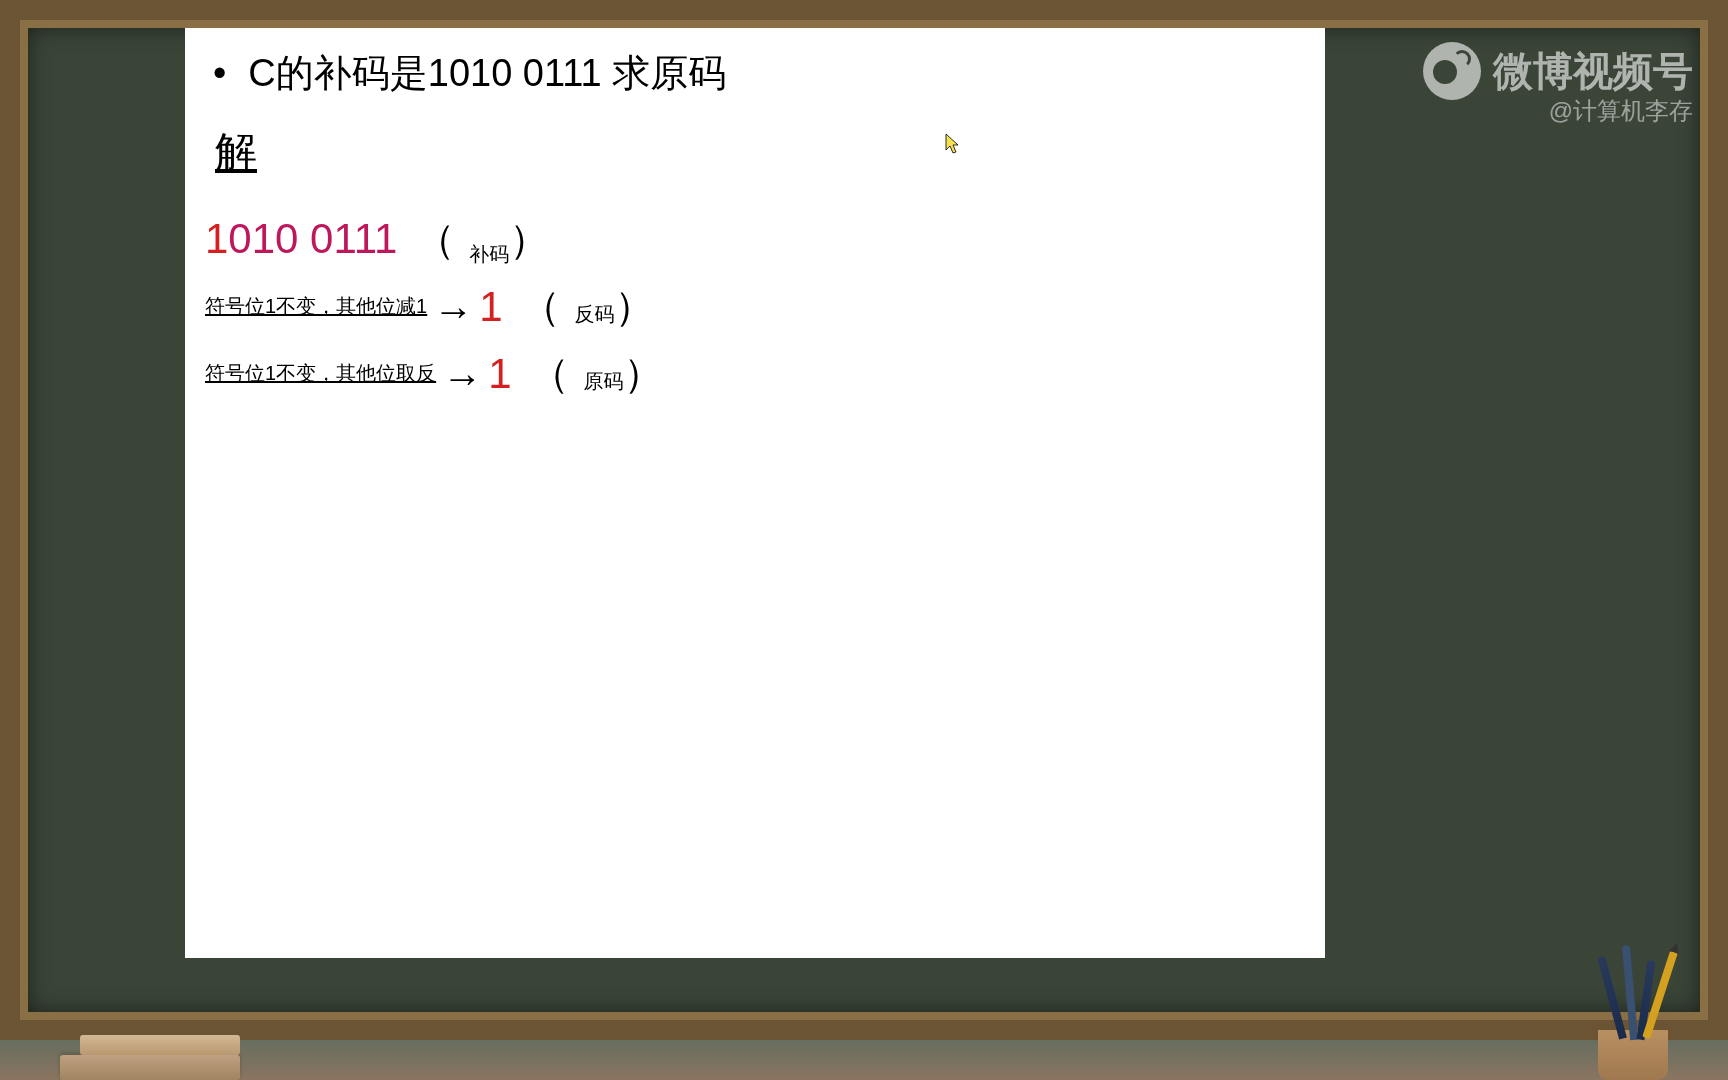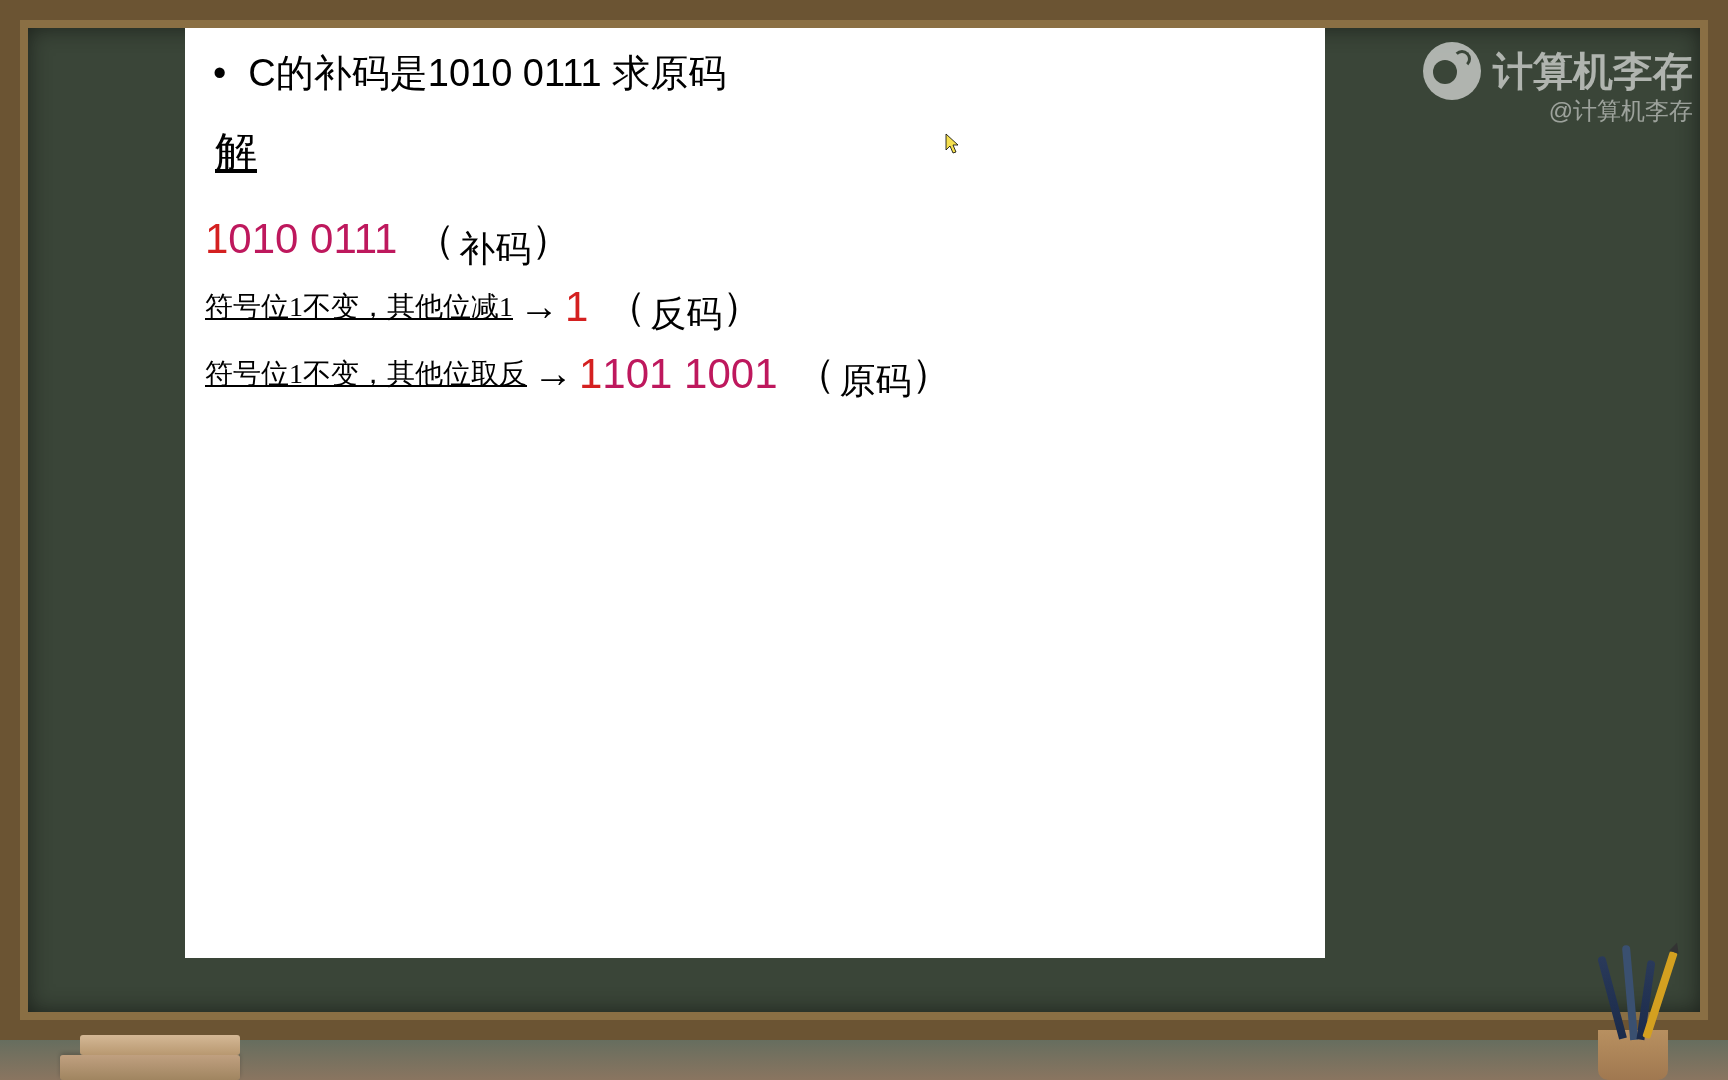--- a/index.html
+++ b/index.html
@@ -84,23 +84,23 @@
       color: #d42020;
       font-size: 42px;
     }
 
     .black-bits {
       color: #be185d;
       font-size: 42px;
     }
 
     .code-type {
-      font-size: 36px;
-      color: #000;
-      margin-left: 4px;
+      font-size: 20px;
+      color: #000;
+      margin-left: 14px;
       position: relative;
       top: 8px;
     }
 
     .paren {
       font-size: 40px;
       color: #000;
       margin-left: 18px;
     }
 
@@ -109,25 +109,24 @@
       color: #000;
     }
 
     .step-line {
       display: flex;
       align-items: center;
       margin-bottom: 8px;
     }
 
     .step-explanation {
-      font-size: 28px;
+      font-size: 20px;
       color: #000;
       text-decoration: underline;
       white-space: nowrap;
-      font-family: Liberation Serif, serif;
     }
 
     .arrow {
       font-size: 40px;
       color: #000;
       margin: 0 6px;
       font-weight: bold;
     }
 
     .cursor {
@@ -299,37 +298,36 @@
       <span class="code-type">反码</span>
       <span class="paren-close">）</span>
     </div>
   </div>
 
   <div class="line-group">
     <div class="step-line">
       <span class="step-explanation">符号位1不变，其他位取反</span>
       <span class="arrow">→</span>
       <span class="red-bit">1</span>
-      <span class="black-bits">101 1001</span>
       <span class="paren">（</span>
       <span class="code-type">原码</span>
       <span class="paren-close">）</span>
     </div>
   </div>
 
   <div class="cursor">
     <svg viewBox="0 0 16 22" width="16" height="22">
       <path d="M 1 1 L 1 17 L 5 13 L 8 20 L 11 19 L 8 12 L 13 12 Z" fill="#f5e050" stroke="#000" stroke-width="0.8"></path>
     </svg>
   </div>
 </div>
 
 <div class="watermark">
   <div class="weibo-icon"></div>
-  <span>计算机李存</span>
+  <span>微博视频号</span>
 </div>
 <div class="account-name">@计算机李存</div>
 
 <div class="book"></div>
 <div class="book2"></div>
 
 <div class="desk-items">
   <div class="cup">
     <div class="pen pen1"></div>
     <div class="pen pen2"></div>

